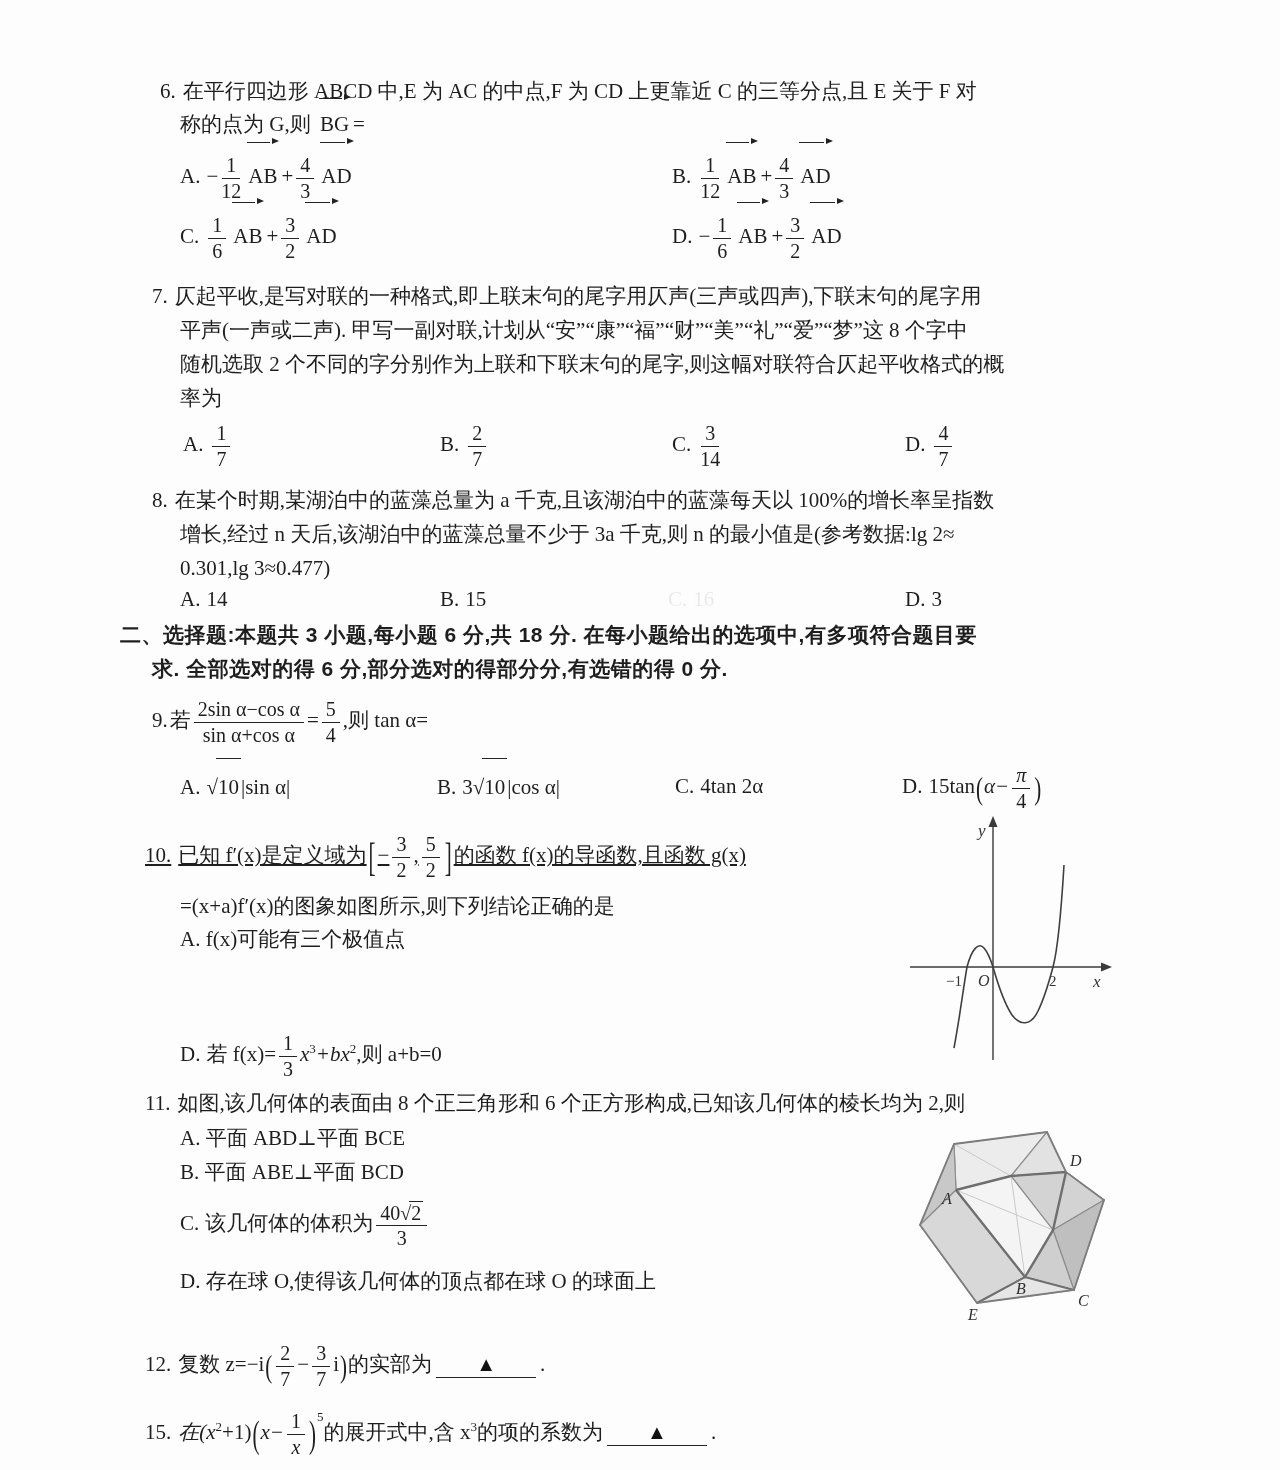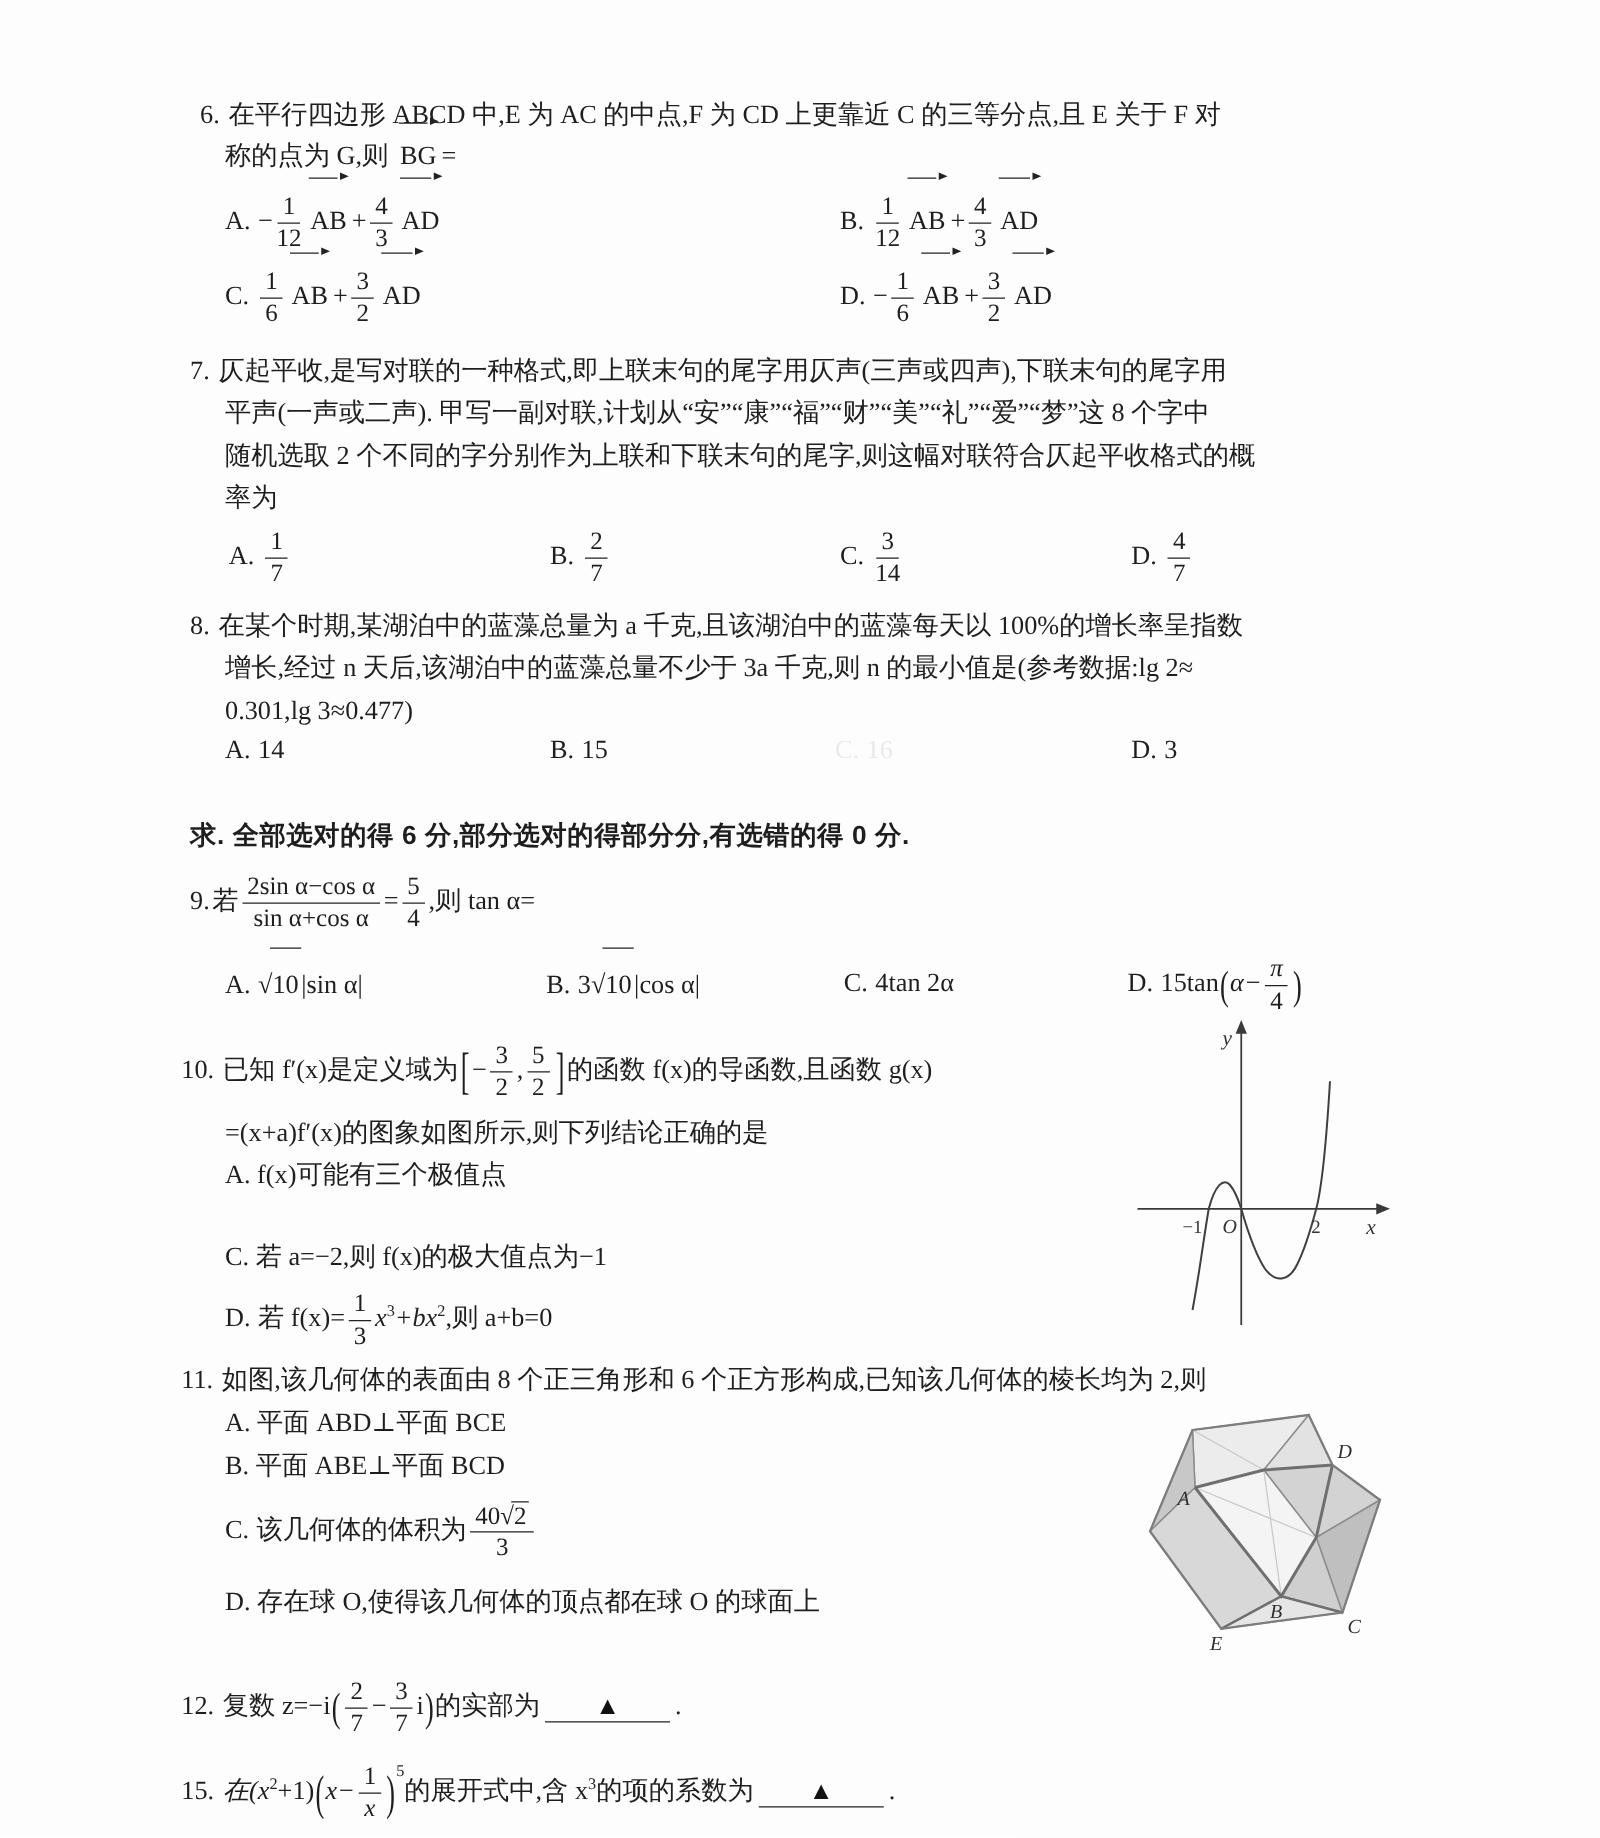--- a/index.html
+++ b/index.html
@@ -1,21 +1,21 @@
 <!DOCTYPE html>
 <html><head>
 <meta charset="utf-8">
 <style>
   html,body{margin:0;padding:0;background:#ffffff;}
   .page{position:relative;width:1280px;height:1470px;background:#fdfdfd;overflow:hidden;
         font-family:"Liberation Serif","DejaVu Serif",serif;color:#1e1e1e;font-size:21px;}
   .ln{position:absolute;white-space:nowrap;line-height:26px;}
   .lh40{line-height:40px;}
   .lh56{line-height:56px;}
-  .lh58{line-height:58px;}
+  .lh58{line-height:58px;text-decoration:underline;}
   .lh60{line-height:60px;}
   .lh62{line-height:62px;}
   .qno{margin-right:7px;}
   .olab{margin-right:6px;}
   .hdr{font-family:"Liberation Sans","DejaVu Sans",sans-serif;font-weight:bold;letter-spacing:0.5px;}
   .it{font-style:italic;}
   .frac{display:inline-flex;flex-direction:column;align-items:center;vertical-align:middle;
         margin:0 3px;line-height:1.12;font-size:20px;}
   .fnum{display:block;padding:0 4px 1px;border-bottom:1.5px solid #222;text-align:center;}
   .fden{display:block;padding-top:1px;text-align:center;}
@@ -122,20 +122,21 @@
     <span class="qno">8.</span><span>在某个时期,某湖泊中的蓝藻总量为 a 千克,且该湖泊中的蓝藻每天以 100%的增长率呈指数</span>
   </div>
   <div class="ln" style="left:180px;top:521px"><span>增长,经过 n 天后,该湖泊中的蓝藻总量不少于 3a 千克,则 n 的最小值是(参考数据:lg 2≈</span></div>
   <div class="ln" style="left:180px;top:555px"><span>0.301,lg 3≈0.477)</span></div>
 
   <div class="ln" style="left:180px;top:586px"><span class="olab">A.</span><span>14</span></div>
   <div class="ln" style="left:440px;top:586px"><span class="olab">B.</span><span>15</span></div>
   <div class="ln ghost" style="left:668px;top:586px"><span class="olab">C.</span><span>16</span></div>
   <div class="ln" style="left:905px;top:586px"><span class="olab">D.</span><span>3</span></div>
 
+  <div class="ln hdr" style="left:120px;top:622px"><span>二、选择题:本题共 3 小题,每小题 6 分,共 18 分. 在每小题给出的选项中,有多项符合题目要</span></div>
   <div class="ln hdr" style="left:152px;top:656px"><span>求. 全部选对的得 6 分,部分选对的得部分分,有选错的得 0 分.</span></div>
 
   <div class="ln lh60" style="left:152px;top:690px">
     <span class="qno" style="margin-right:2px">9.</span><span>若</span><span class="frac">
         <span class="fnum">2sin α−cos α</span>
         <span class="fden">sin α+cos α</span>
       </span><span>=</span><span class="frac">
         <span class="fnum">5</span>
         <span class="fden">4</span>
       </span><span>,则 tan α=</span>
@@ -167,21 +168,20 @@
     <span class="qno">10.</span><span>已知 f′(x)是定义域为</span><span class="bigb">[</span><span>−</span><span class="frac">
         <span class="fnum">3</span>
         <span class="fden">2</span>
       </span><span>,</span><span class="frac">
         <span class="fnum">5</span>
         <span class="fden">2</span>
       </span><span class="bigb">]</span><span>的函数 f(x)的导函数,且函数 g(x)</span>
   </div>
   <div class="ln" style="left:180px;top:893px"><span>=(x+a)f′(x)的图象如图所示,则下列结论正确的是</span></div>
   <div class="ln" style="left:180px;top:926px"><span>A. f(x)可能有三个极值点</span></div>
-  <div class="ln" style="left:180px;top:992px"><span>C. 若 a=−2,则 f(x)的极大值点为−1</span></div>
   <div class="ln lh56" style="left:180px;top:1026px">
     <span class="olab">D.</span><span>若 f(x)=</span><span class="frac">
         <span class="fnum">1</span>
         <span class="fden">3</span>
       </span><span class="it">x</span><sup class="sp">3</sup><span class="it">+bx</span><sup class="sp">2</sup><span>,则 a+b=0</span>
   </div>
 
   <svg style="position:absolute;left:898px;top:810px" width="225" height="270" viewBox="0 0 225 270">
     <line x1="95" y1="250" x2="95" y2="14" stroke="#3a3a3a" stroke-width="1.4"></line>
     <polygon points="95,6 90.5,17 99.5,17" fill="#3a3a3a"></polygon>

